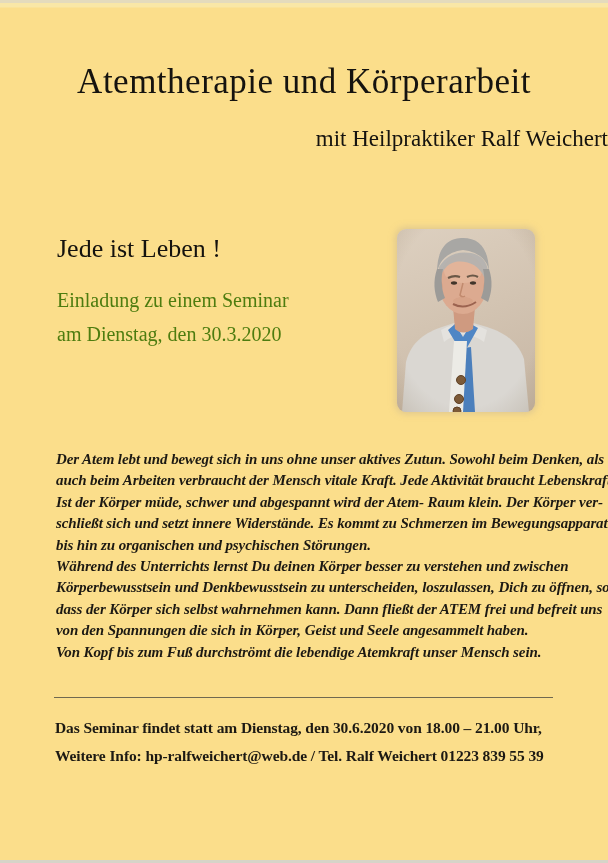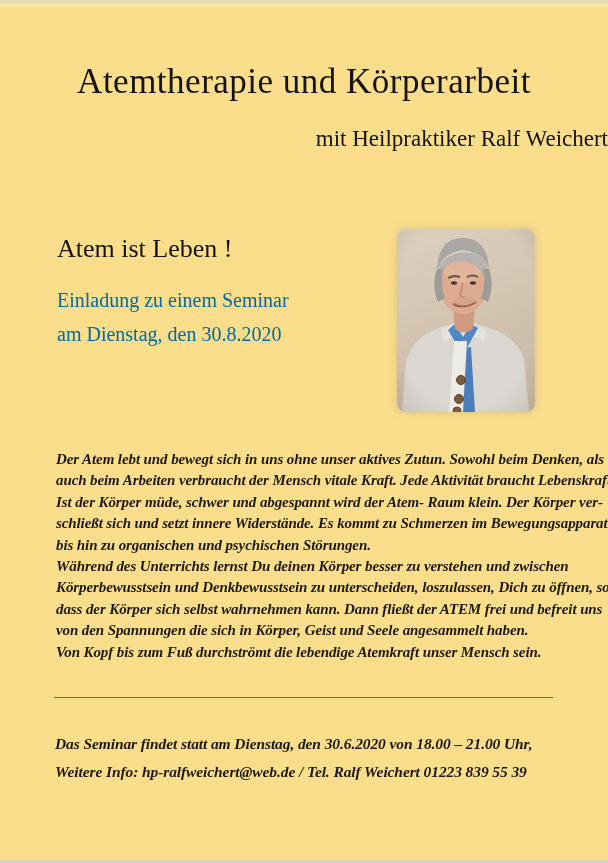--- a/index.html
+++ b/index.html
@@ -34,21 +34,21 @@
     color: #15130f;
   }
   .intro-heading {
     position: absolute; left: 57px; top: 233px;
     font-size: 26px; line-height: 32px;
     color: #14120e;
   }
   .invitation {
     position: absolute; left: 57px; top: 284px;
     font-size: 20px; line-height: 33.5px;
-    color: #0369a1;
+    color: #4d7c0f;
     white-space: nowrap;
   }
   .photo-frame {
     position: absolute; left: 397px; top: 229px;
     width: 138px; height: 183px;
     border-radius: 9px; overflow: hidden;
     box-shadow: 0 0 6px 2px rgba(203, 182, 146, 0.55);
   }
   .photo-frame svg { display: block; }
   .description {
@@ -58,43 +58,43 @@
     letter-spacing: -0.1px;
     color: #1c1913;
     white-space: nowrap;
   }
   .divider {
     position: absolute; left: 54px; top: 697px;
     width: 499px; height: 0;
     border-top: 1.3px solid #6f6850;
   }
   .details {
-    position: absolute; left: 55px; top: 730px;
+    position: absolute; left: 55px; top: 714px;
     font-size: 15.5px; line-height: 28.2px;
-    font-style: italic; font-weight: 600;
+    font-weight: 600;
     letter-spacing: -0.1px;
     color: #1c1913;
     white-space: nowrap;
   }
 </style>
 </head>
 <body>
 
 <div class="page">
 
   <div class="top-strip"></div>
 
   <h1 class="title">Atemtherapie und Körperarbeit</h1>
   <h2 class="subtitle">mit Heilpraktiker Ralf Weichert</h2>
 
-  <div class="intro-heading">Atem ist Leben !</div>
+  <div class="intro-heading">Jede ist Leben !</div>
 
   <div class="invitation">
     <div>Einladung zu einem Seminar</div>
-    <div>am Dienstag, den 30.8.2020</div>
+    <div>am Dienstag, den 30.3.2020</div>
   </div>
 
   <div class="photo-frame" title="Porträtfoto Ralf Weichert">
     <svg width="138" height="183" viewBox="0 0 138 183" xmlns="http://www.w3.org/2000/svg">
       <defs>
         <linearGradient id="bg" x1="0" y1="0" x2="0.3" y2="1">
           <stop offset="0" stop-color="#ddd0c0"></stop>
           <stop offset="0.55" stop-color="#d3c4b2"></stop>
           <stop offset="1" stop-color="#cabaa8"></stop>
         </linearGradient>

